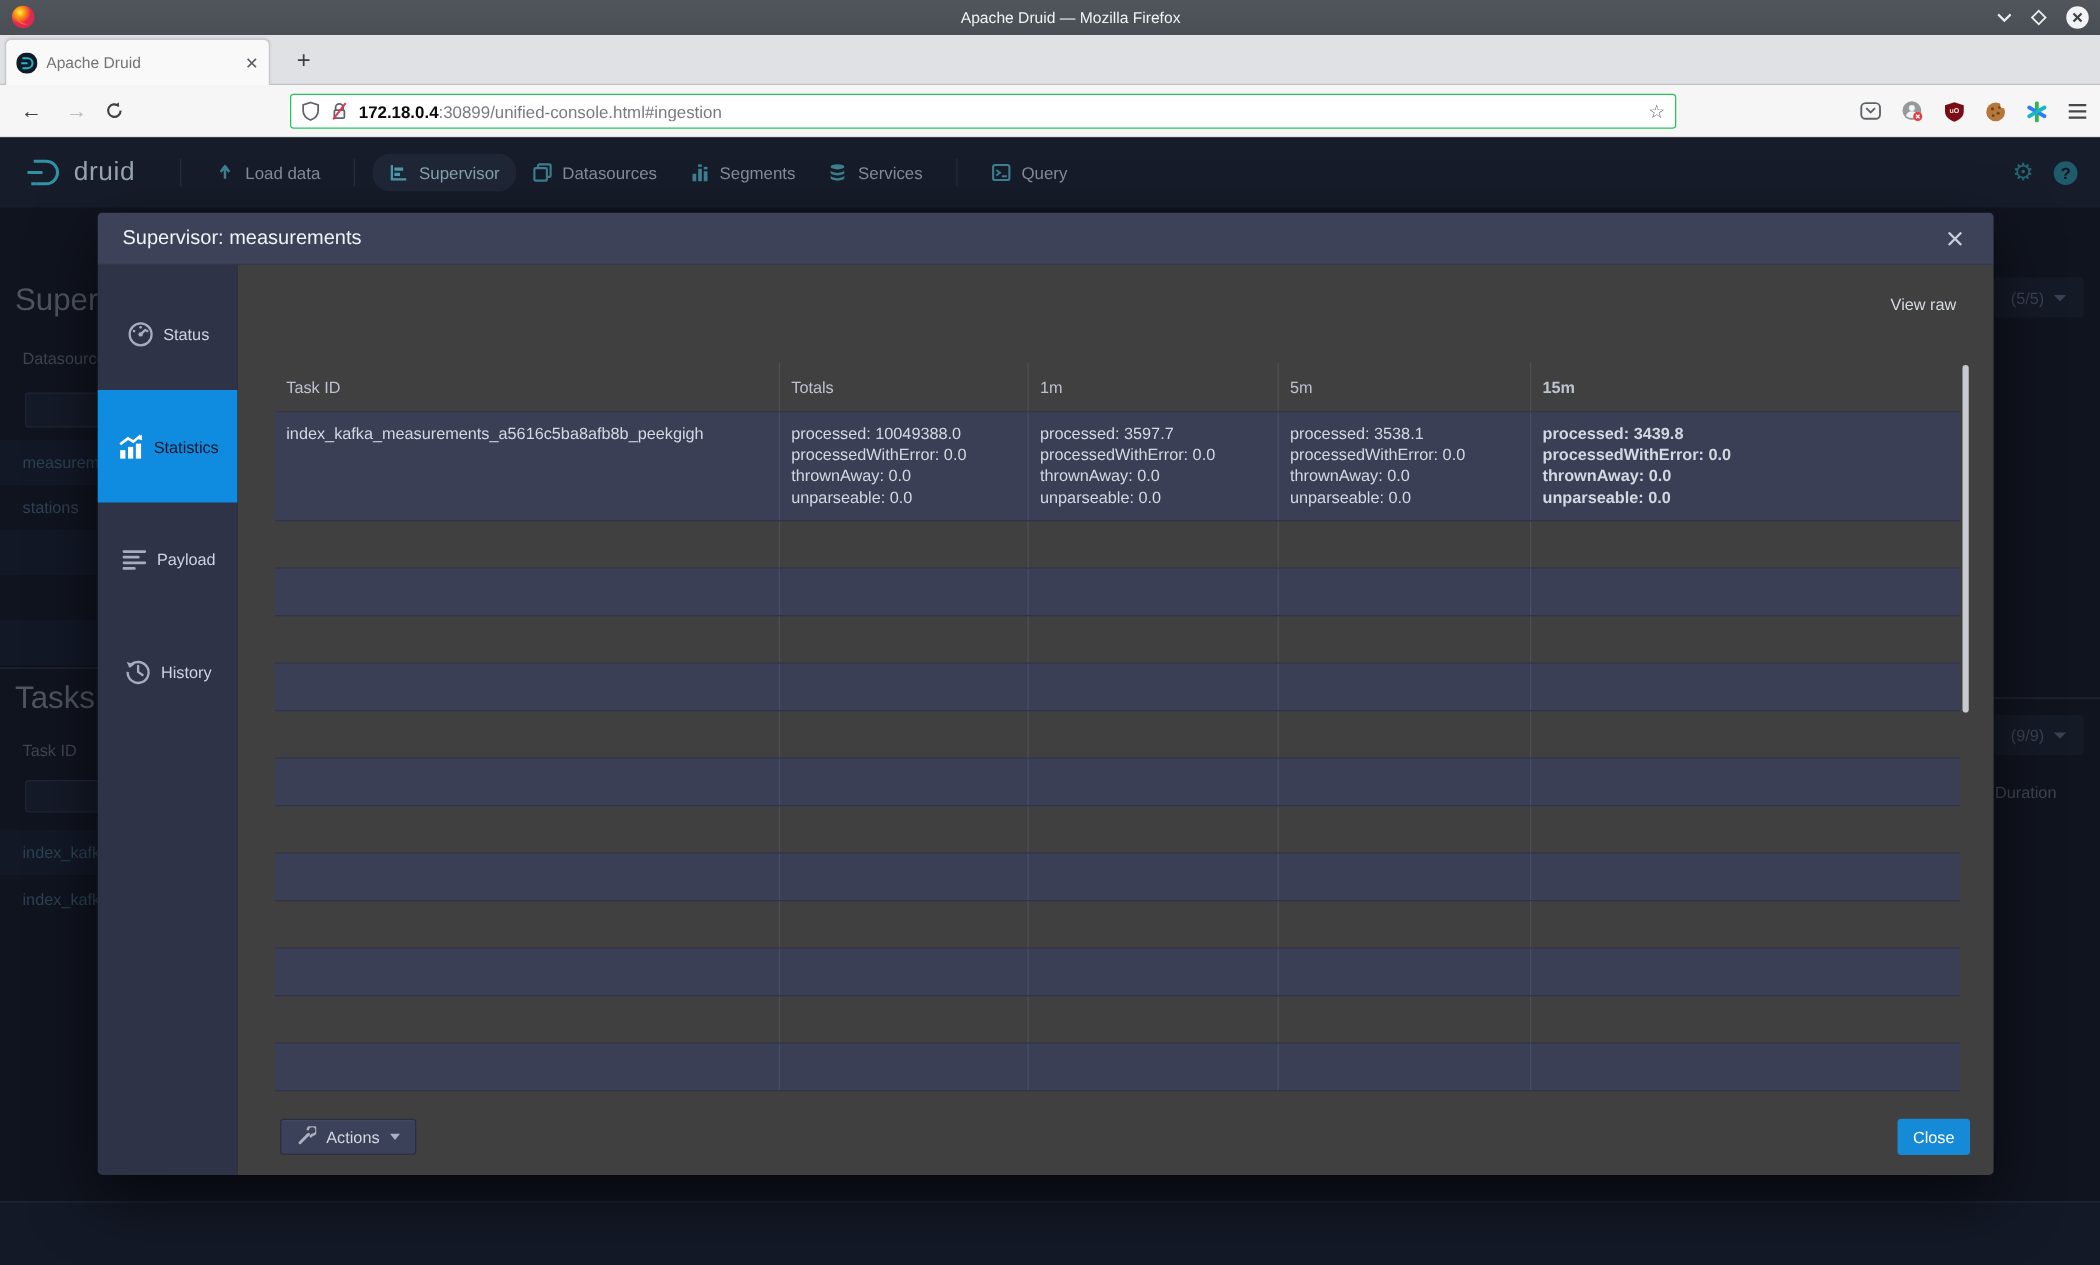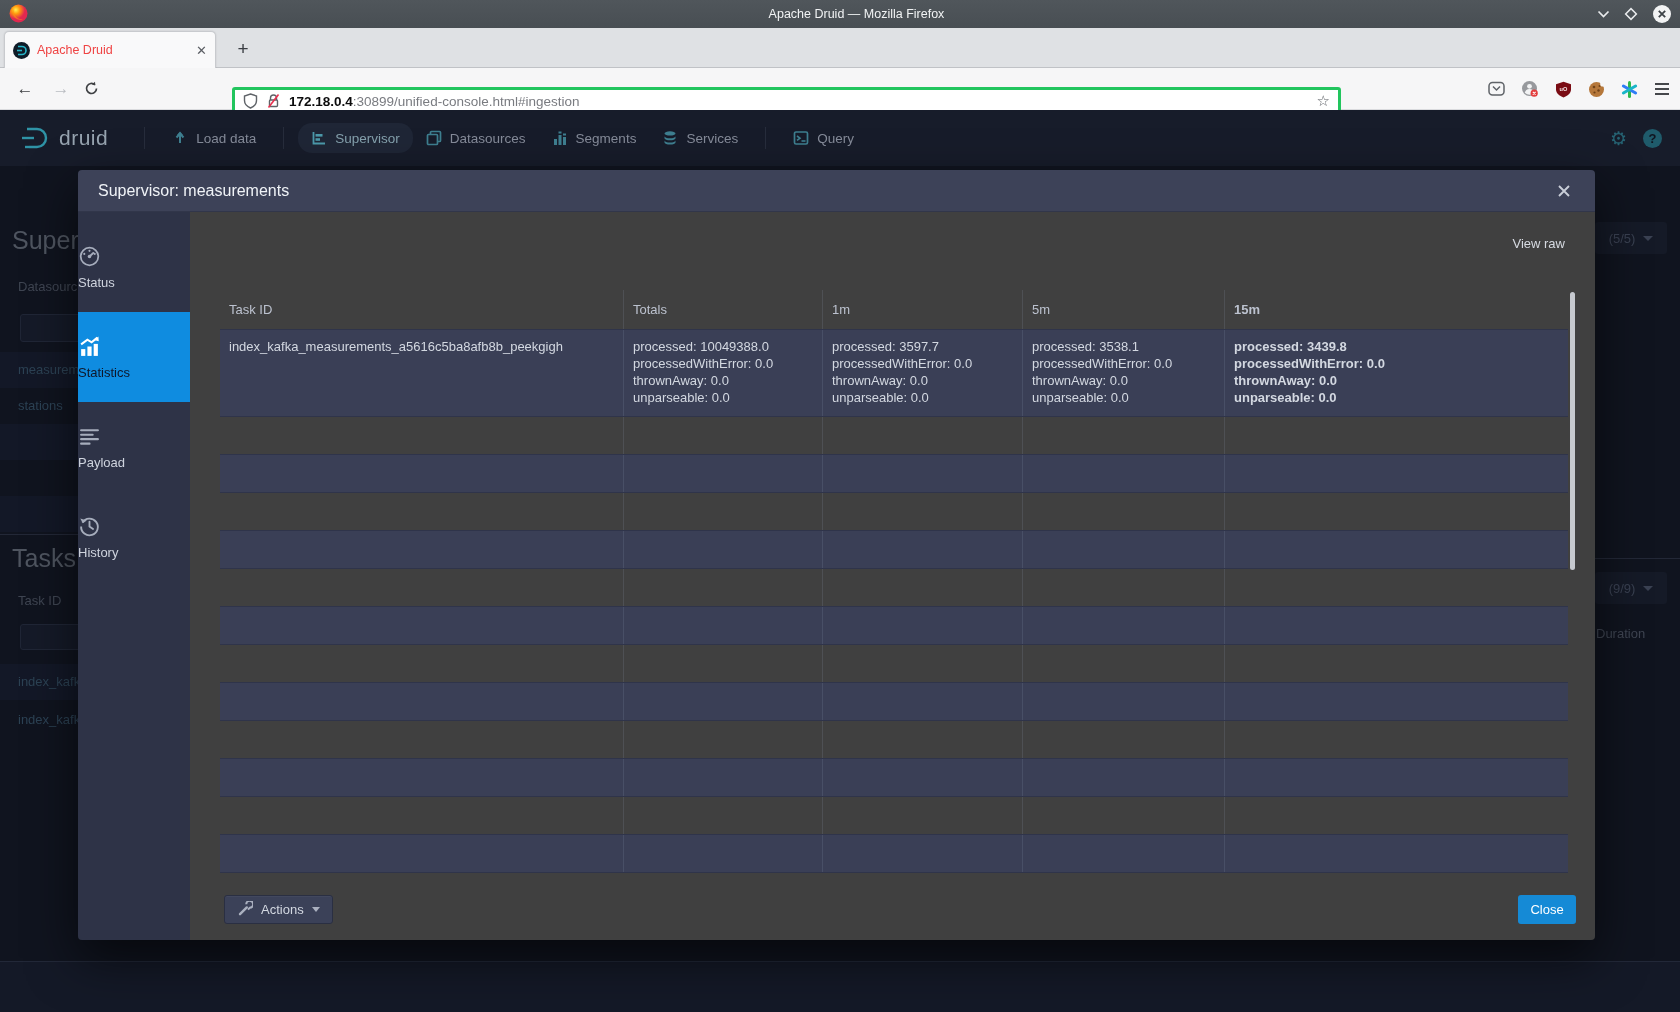--- a/index.html
+++ b/index.html
@@ -19,36 +19,36 @@
   .tabbar {
     position:absolute; left:0; top:28px; width:100%; height:40px;
     background:#dfe1e4; border-bottom:1px solid #c0c2c6;
   }
   .tab {
     position:absolute; left:4px; top:3px; width:212px; height:37px;
     background:#f9f9fa; border:1px solid #c8cace; border-bottom:none;
     border-radius:5px 5px 0 0; display:flex; align-items:center; padding:0 8px; gap:7px;
     box-shadow:0 0 2px rgba(0,0,0,.12);
   }
-  .tab-title { flex:1; font-size:12.5px; color:#ef4444; white-space:nowrap; overflow:hidden; }
+  .tab-title { flex:1; font-size:12.5px; color:#737373; white-space:nowrap; overflow:hidden; }
   .tab-close { color:#5a5d63; font-size:13px; line-height:1; cursor:default; }
   .newtab { position:absolute; left:230px; top:8px; width:26px; height:26px; display:flex;
     align-items:center; justify-content:center; font-size:19px; color:#3a3d42; border-radius:3px; }
   .toolbar {
     position:absolute; left:0; top:68px; width:100%; height:42px;
     background:#f6f6f7; border-bottom:1px solid #dadbde;
     display:flex; align-items:center;
   }
   .navbtns { display:flex; align-items:center; gap:10px; margin-left:12px; }
   .navbtn { width:26px; text-align:center; font-size:17px; color:#3e4043; }
   .navbtn.disabled { color:#b9bcc1; }
   .urlbar {
     position:absolute; left:232px; top:7px; width:1109px; height:28px;
-    background:#ffffff; border:3px solid #22c55e; border-radius:3px;
-    display:flex; align-items:center; padding:0 8px; gap:8px;margin-top:12px;
+    background:#ffffff; border:1px solid #22c55e; border-radius:3px;
+    display:flex; align-items:center; padding:0 8px; gap:8px;
   }
   .url-text { flex:1; font-size:13.5px; color:#0c0c0d; white-space:nowrap; overflow:hidden; }
   .url-text .rest { color:#797b80; }
   .star { color:#5f6368; font-size:15px; }
   .tool-icons { position:absolute; right:10px; top:0; height:42px; display:flex; align-items:center; gap:16px; }
   
   .page { position:absolute; left:0; top:110px; width:1680px; height:902px; background:#10141f; }
   .navbar {
     position:absolute; left:0; top:0; width:100%; height:56px; background:#171c2a;
     display:flex; align-items:center; color:#858b99; font-size:13.5px;
@@ -86,21 +86,21 @@
   }
   .modal-header {
     height:42px; background:#3d4258; display:flex; align-items:center; padding:0 20px;
     border-bottom:1px solid #31364a;
   }
   .modal-title { font-size:16px; color:#f0f3f7; flex:1; }
   .modal-x { color:#c9ced8; display:flex; padding:4px; }
   .modal-body { display:flex; height:728px; }
   .side-tabs { width:112px; background:#2e3347; padding-top:10px; }
   .side-tab {
-    height:90px; display:flex; flex-direction:column; justify-content:center;
+    height:90px; display:flex; flex-direction:row; align-items:center; justify-content:center;
     gap:7px; color:#cfd4de; font-size:13px;
   }
   .side-tab .tab-ico { color:#a6adbc; display:flex; }
   .side-tab.active { background:#0f8ce0; color:#0f172a; }
   .side-tab.active .tab-ico { color:#ffffff; }
   .modal-content { position:relative; flex:1; background:#404040; }
   .view-raw { position:absolute; top:24px; right:30px; font-size:13px; color:#d6dae1; }
   .stats-table { position:absolute; left:30px; top:78px; right:27px; }
   .trow { display:flex; border-bottom:1px solid #2f344a; }
   .trow.thead { height:40px; }

